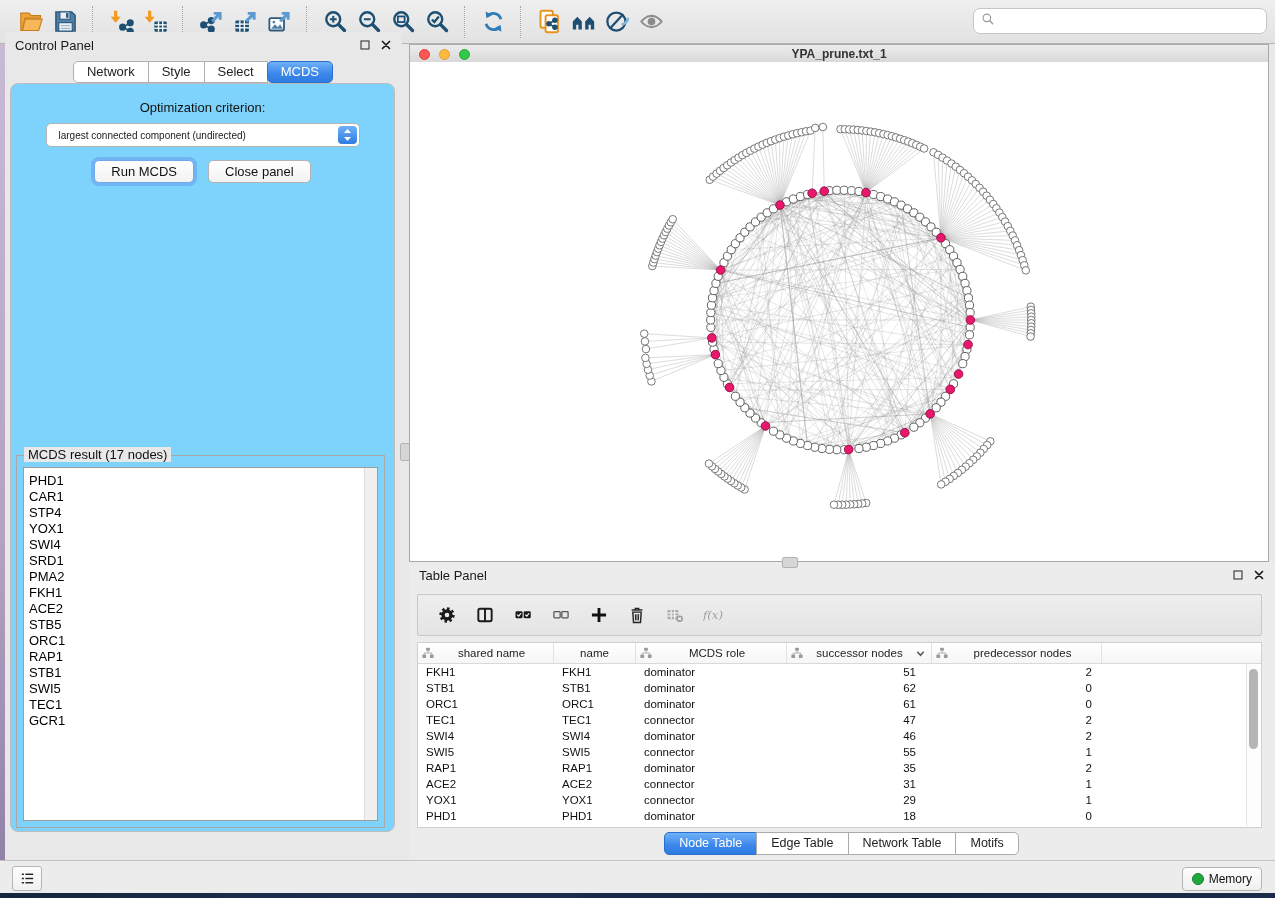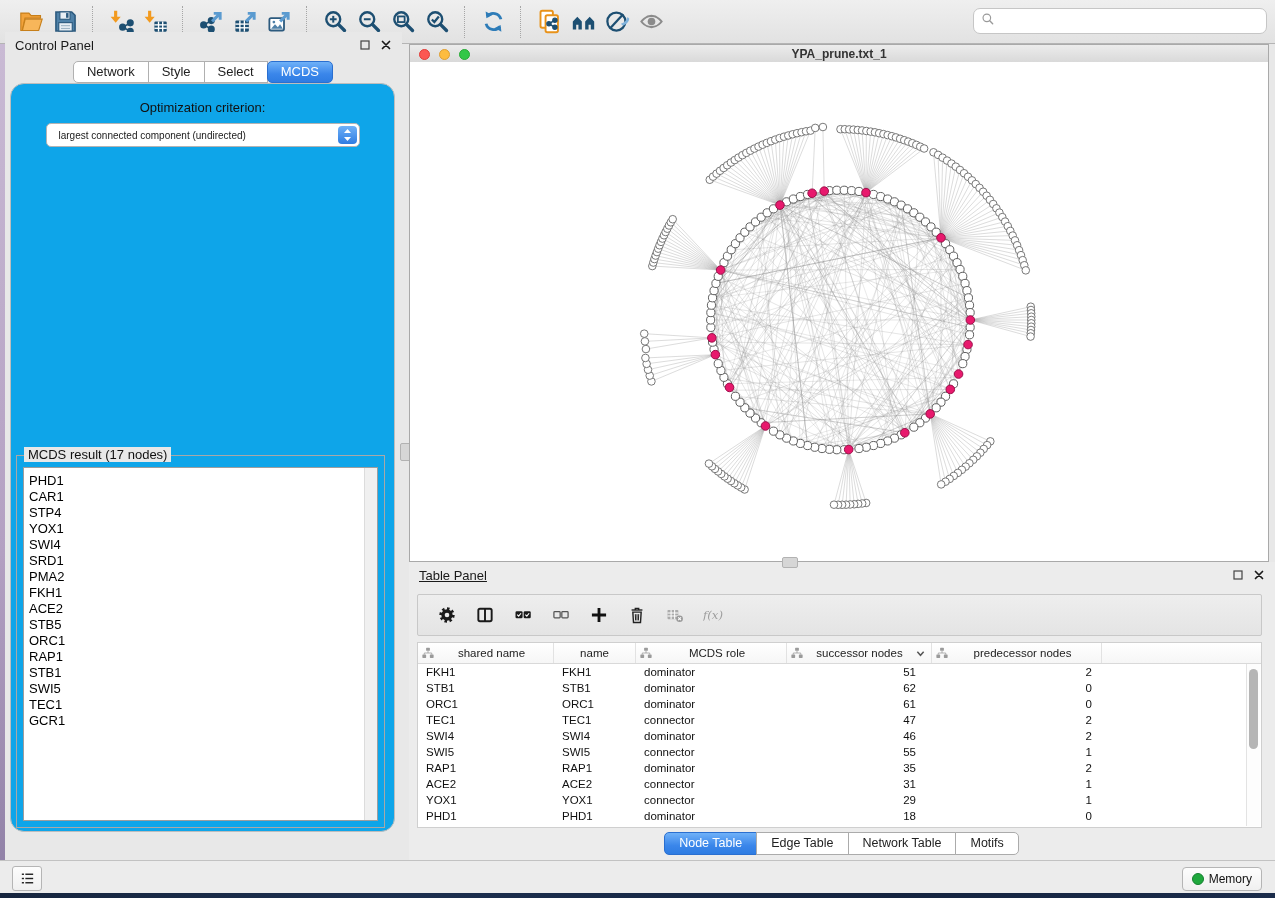--- a/index.html
+++ b/index.html
@@ -29,21 +29,21 @@
   .panel-icons{position:absolute;right:10px;top:5px;display:flex;gap:9px;align-items:center;}
   .panel-icons svg{width:12px;height:12px;}
   #cp-tabs{position:absolute;left:0;top:29px;width:100%;display:flex;justify-content:center;}
   .seg-tab{height:20px;line-height:20px;padding:0 13px;background:#fff;border:1px solid #b0b0b0;
     font-size:13px;color:#222;margin-left:-1px;position:relative;}
   .seg-tab.first{border-radius:5px 0 0 5px;}
   .seg-tab.last{border-radius:0 5px 5px 0;}
   .seg-tab.active{background:linear-gradient(#6fb1f8,#3a86ea 60%,#2e7ce2);color:#fff;border-color:#2a6fd0;
     border-radius:5px;z-index:2;}
   #cp-content{position:absolute;left:5px;top:51px;width:383px;height:747px;border:1px solid #bdbdbd;
-    border-radius:14px;background:#0ea5e9;}
+    border-radius:8px;background:#7dd3fc;}
   .opt-label{margin-top:16px;text-align:center;font-size:13px;color:#111;}
   .combo{margin:8px auto 0;width:312px;height:22px;background:#fff;border:1px solid #b3b3b3;border-radius:5px;
     display:flex;align-items:center;position:relative;}
   .combo-text{flex:1;font-size:10px;padding-left:12px;white-space:nowrap;overflow:hidden;}
   .combo-stepper{width:19px;height:18px;margin-right:2px;border-radius:4px;
     background:linear-gradient(#6fb1f8,#2e7ce2);display:flex;align-items:center;justify-content:center;}
   .combo-stepper svg{width:11px;height:14px;}
   .btn-row{margin-top:13px;display:flex;justify-content:center;gap:14px;}
   .aq-btn{font:13px "Liberation Sans",sans-serif;color:#111;background:linear-gradient(#ffffff,#f2f2f2);
     border:1px solid #b3b3b3;border-radius:5px;height:23px;padding:0 16px;}
@@ -66,21 +66,21 @@
   .net-title{font-size:12px;font-weight:bold;color:#333;}
   .tl{position:absolute;top:3.5px;width:11px;height:11px;border-radius:50%;box-sizing:border-box;}
   .tl.red{left:9px;background:#fc5753;border:1px solid #df3d38;}
   .tl.yellow{left:29px;background:#fdbc40;border:1px solid #de9f34;}
   .tl.green{left:49px;background:#33c748;border:1px solid #27aa35;}
   #net-canvas{position:absolute;left:0;top:17px;right:0;bottom:0;background:#fff;overflow:hidden;}
   #net-svg{width:100%;height:100%;display:block;}
   #h-splitter-grip{position:absolute;left:782px;top:557px;width:14px;height:9px;background:#d6d6d6;
     border:1px solid #b2b2b2;border-radius:2px;z-index:5;}
   
-  #table-panel{position:absolute;left:409px;top:562px;width:866px;height:298px;background:#ececec;text-decoration:underline;}
+  #table-panel{position:absolute;left:409px;top:562px;width:866px;height:298px;background:#ececec;}
   #tp-toolbar{position:absolute;left:8px;top:32px;width:845px;height:42px;box-sizing:border-box;
     background:linear-gradient(#eee,#e4e4e4);border:1px solid #c8c8c8;border-radius:2px;
     display:flex;align-items:center;padding-left:10px;}
   .tp-btn{width:20px;height:20px;margin:0 9px;display:flex;align-items:center;justify-content:center;}
   .tp-btn svg{width:20px;height:20px;}
   #tbl-box{position:absolute;left:8px;top:80px;width:845px;height:186px;box-sizing:border-box;
     background:#fff;border:1px solid #cfcfcf;overflow:hidden;}
   #tbl-head{display:flex;height:20px;background:linear-gradient(#fff,#f6f6f6);border-bottom:1px solid #d9d9d9;}
   .hcell{display:flex;align-items:center;box-sizing:border-box;border-right:1px solid #e2e2e2;
     font-size:11.5px;color:#222;padding:0 4px;}
@@ -314,20 +314,24 @@
     <div id="cp-content">
       <div class="opt-label">Optimization criterion:</div>
       <div class="combo">
         <span class="combo-text">largest connected component (undirected)</span>
         <span class="combo-stepper">
           <svg viewBox="0 0 11 14">
               <path d="M5.5 1L9 5H2z" fill="#fff"></path>
               <path d="M5.5 13L2 9h7z" fill="#fff"></path>
             </svg>
         </span>
+      </div>
+      <div class="btn-row">
+        <button class="aq-btn focus">Run MCDS</button>
+        <button class="aq-btn">Close panel</button>
       </div>
       <div id="result-box">
         <span class="result-title">MCDS result (17 nodes)</span>
         <div class="result-list">
           <ul id="result-items">
               <li>PHD1</li>
               <li>CAR1</li>
               <li>STP4</li>
               <li>YOX1</li>
               <li>SWI4</li>

